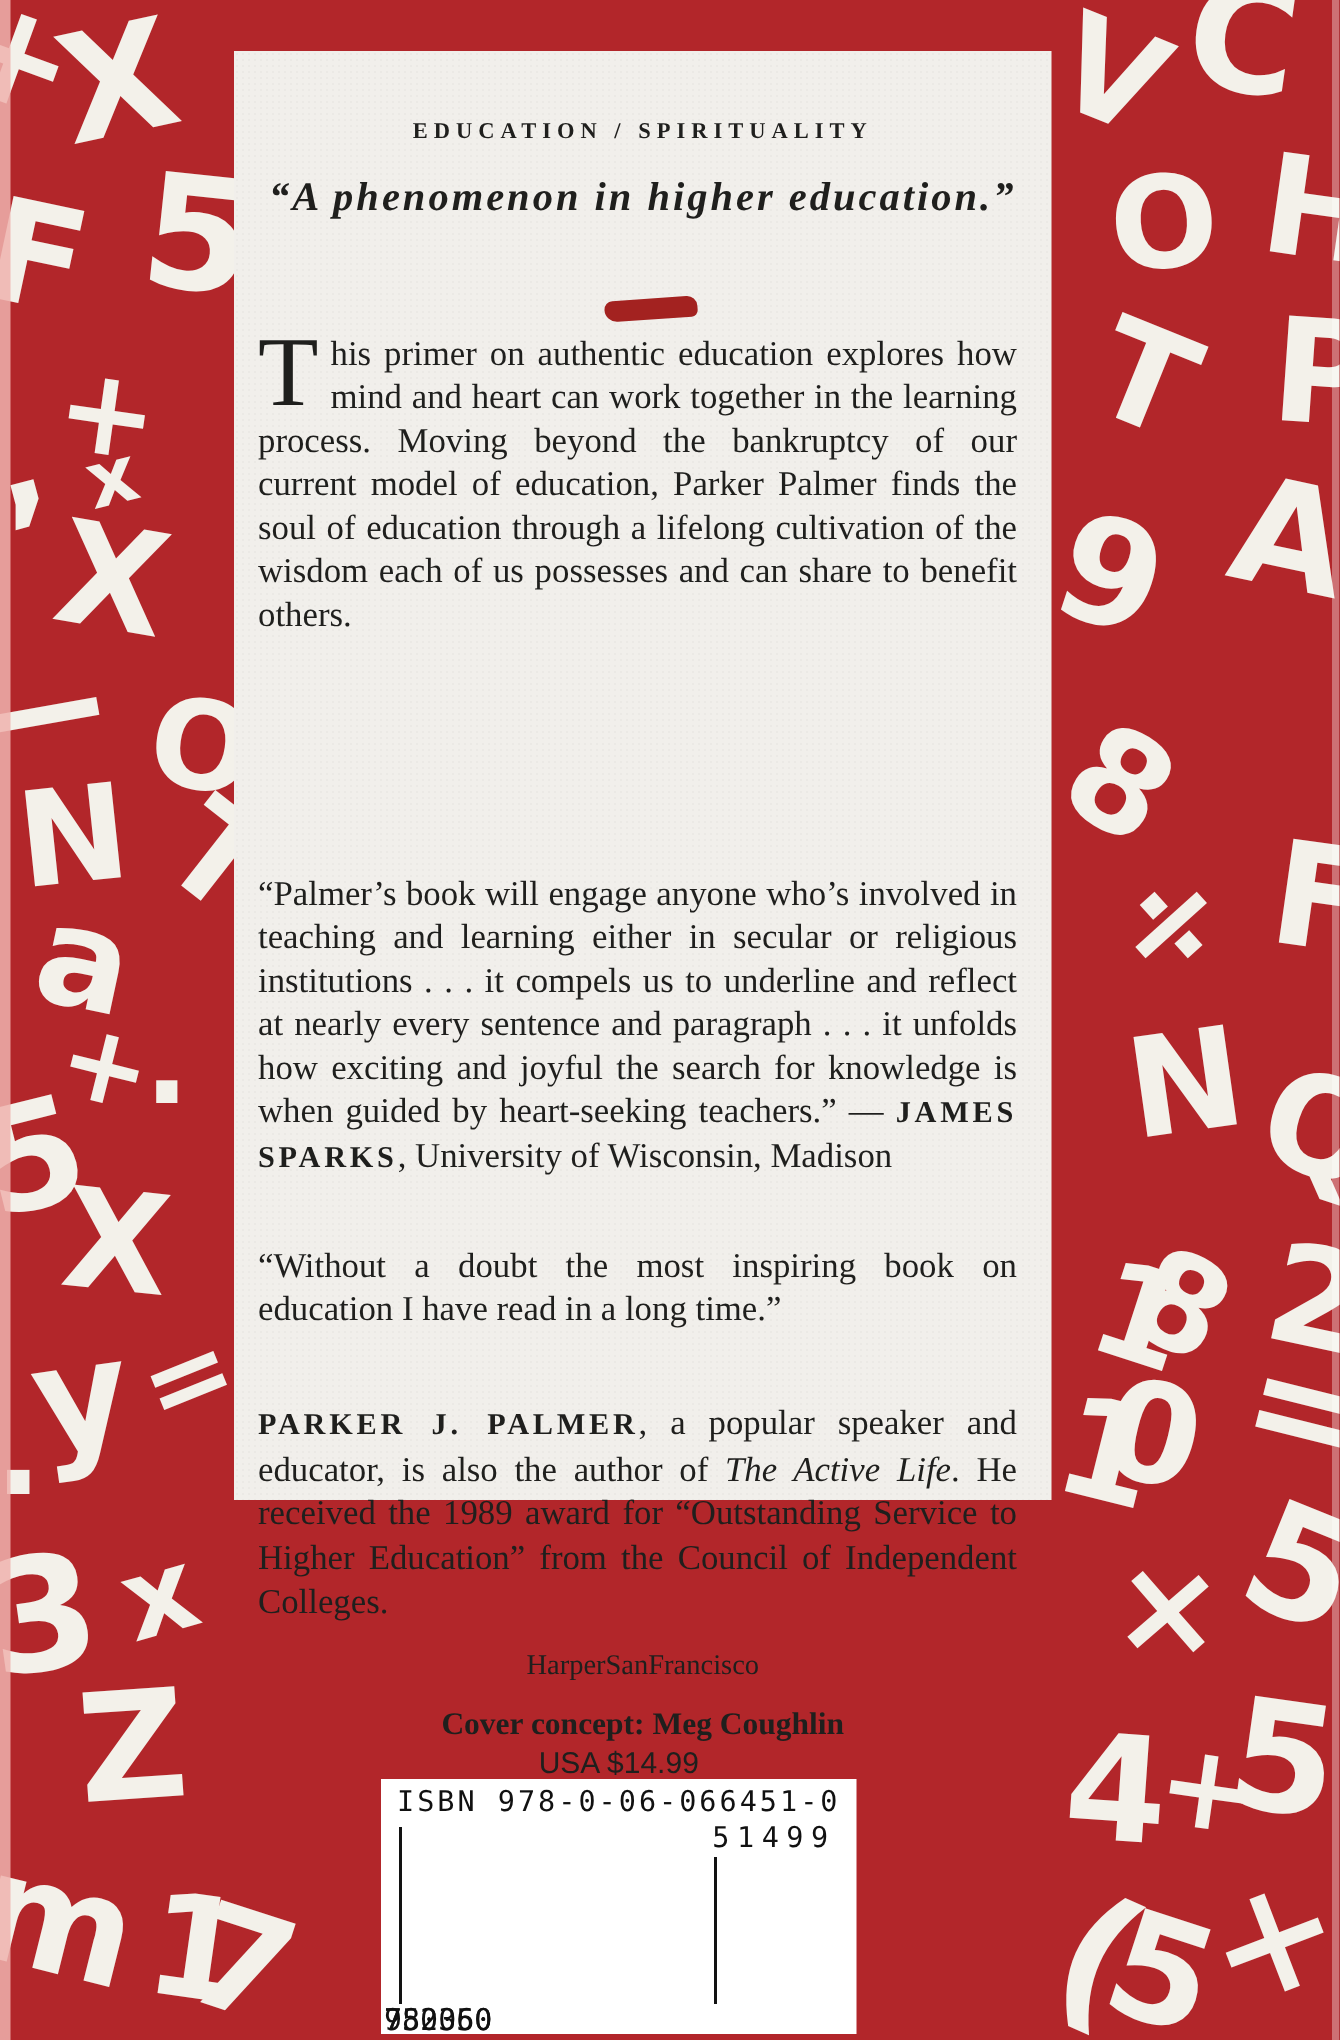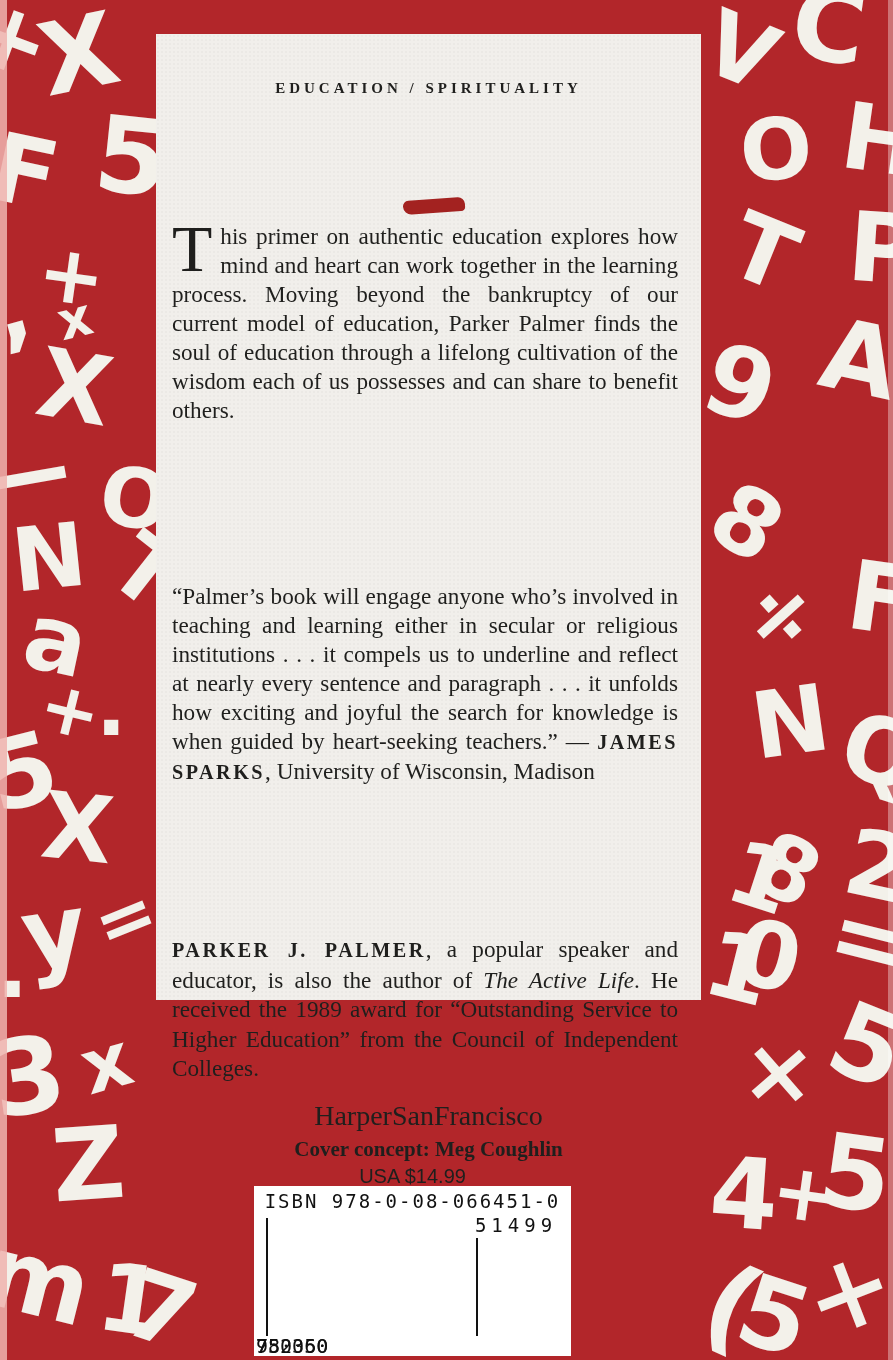--- a/index.html
+++ b/index.html
@@ -22,21 +22,21 @@
   .body{margin:0;left:16px;width:506px;font-size:23.2px;line-height:29px;text-align:justify;}
   .desc{top:188px;}
   .dropcap{float:left;font-size:66px;line-height:50px;padding:2px 8px 0 0;font-weight:500;}
   .q-nouwen{top:416px;}
   .q-sparks{top:548px;}
   .q-westerhoff{top:796px;}
   .bio{top:901px;line-height:29.5px;}
   .attr-line{margin:2px 0 0 0;text-align:left;font-size:23.2px;line-height:30px;}
   .st-name{font-weight:bold;letter-spacing:2.5px;font-size:.87em;}
   .st-italic{font-style:italic;}
-  .publisher{top:1066px;font-size:28px;}
+  .publisher{top:1066px;font-size:19px;}
   .credit{top:1103px;font-size:21px;font-weight:bold;}
   .price{top:1131px;left:98px;width:317px;text-align:center;font-family:"Liberation Sans",sans-serif;font-size:20px;color:#2a2a28;}
   
   .bc-box{top:1152px;left:98px;width:317px;height:170px;background:#fff;}
   .bc-box *{position:absolute;}
   .bc-isbn{top:4px;left:0;width:100%;text-align:center;font-family:"DejaVu Sans Mono",monospace;font-size:19px;letter-spacing:2px;color:#111;}
   .bars{display:flex;}
   .bars i{height:100%;display:block;}
   .bars i.on{background:#121212;}
   .bc-main{left:12px;top:32px;height:118px;}
@@ -101,40 +101,42 @@
       <span class="glyph" style="left: 772px; top: 1158px; font-size: 78px; transform: rotate(8deg);">+</span>
       <span class="glyph" style="left: 820px; top: 1128px; font-size: 102px; transform: rotate(8deg);">5</span>
       <span class="glyph" style="left: 708px; top: 1258px; font-size: 105px; transform: rotate(24deg);">(</span>
       <span class="glyph" style="left: 740px; top: 1272px; font-size: 98px; transform: rotate(18deg);">5</span>
       <span class="glyph" style="left: 812px; top: 1252px; font-size: 92px; transform: rotate(24deg);">×</span>
     </div>
 
   <div class="panel">
 
     <div class="category center">EDUCATION / SPIRITUALITY</div>
+    <div class="nyt-quote center">“A phenomenon in higher education.”</div>
     <div class="brush-dash"></div>
 
     <p class="body desc"><span class="dropcap">T</span><span>his primer on authentic education explores how mind and heart can work together in the learning process. Moving beyond the bankruptcy of our current model of education, Parker Palmer finds the soul of education through a lifelong cultivation of the wisdom each of us possesses and can share to benefit others.</span></p>
 
 
     <div class="body q-sparks">
       <p class="body" style="position:static;left:0;width:auto;"><span>“Palmer’s book will engage anyone who’s involved in teaching and learning either in secular or religious institutions . . . it compels us to underline and reflect at nearly every sentence and paragraph . . . it unfolds how exciting and joyful the search for knowledge is when guided by heart-seeking teachers.”  — </span><span class="st-name">JAMES SPARKS</span><span>, University of Wisconsin, Madison</span></p>
     </div>
 
     <div class="body q-westerhoff">
+      <p class="body" style="position:static;left:0;width:auto;"><span>“Without a doubt the most inspiring book on education I have read in a long time.”</span></p>
     </div>
 
     <p class="body bio"><span class="st-name">PARKER J. PALMER</span><span>, a popular speaker and educator, is also the author of </span><span class="st-italic">The Active Life</span><span>. He received the 1989 award for “Outstanding Service to Higher Education” from the Council of Independent Colleges.</span></p>
 
     <div class="publisher center">HarperSanFrancisco</div>
     <div class="credit center">Cover concept: Meg Coughlin</div>
     <div class="price">USA $14.99</div>
 
     <div class="bc-box">
-      <div class="bc-isbn">ISBN 978-0-08-066451-0</div>
+      <div class="bc-isbn">ISBN 978-0-06-066451-0</div>
       <div class="bars bc-main" id="bc-main">
           <i class="on" style="width: 2px;"></i>
           <i style="width: 2px;"></i>
           <i class="on" style="width: 2px;"></i>
           <i style="width: 2px;"></i>
           <i class="on" style="width: 2px;"></i>
           <i class="on" style="width: 2px;"></i>
           <i class="on" style="width: 2px;"></i>
           <i style="width: 2px;"></i>
           <i class="on" style="width: 2px;"></i>

